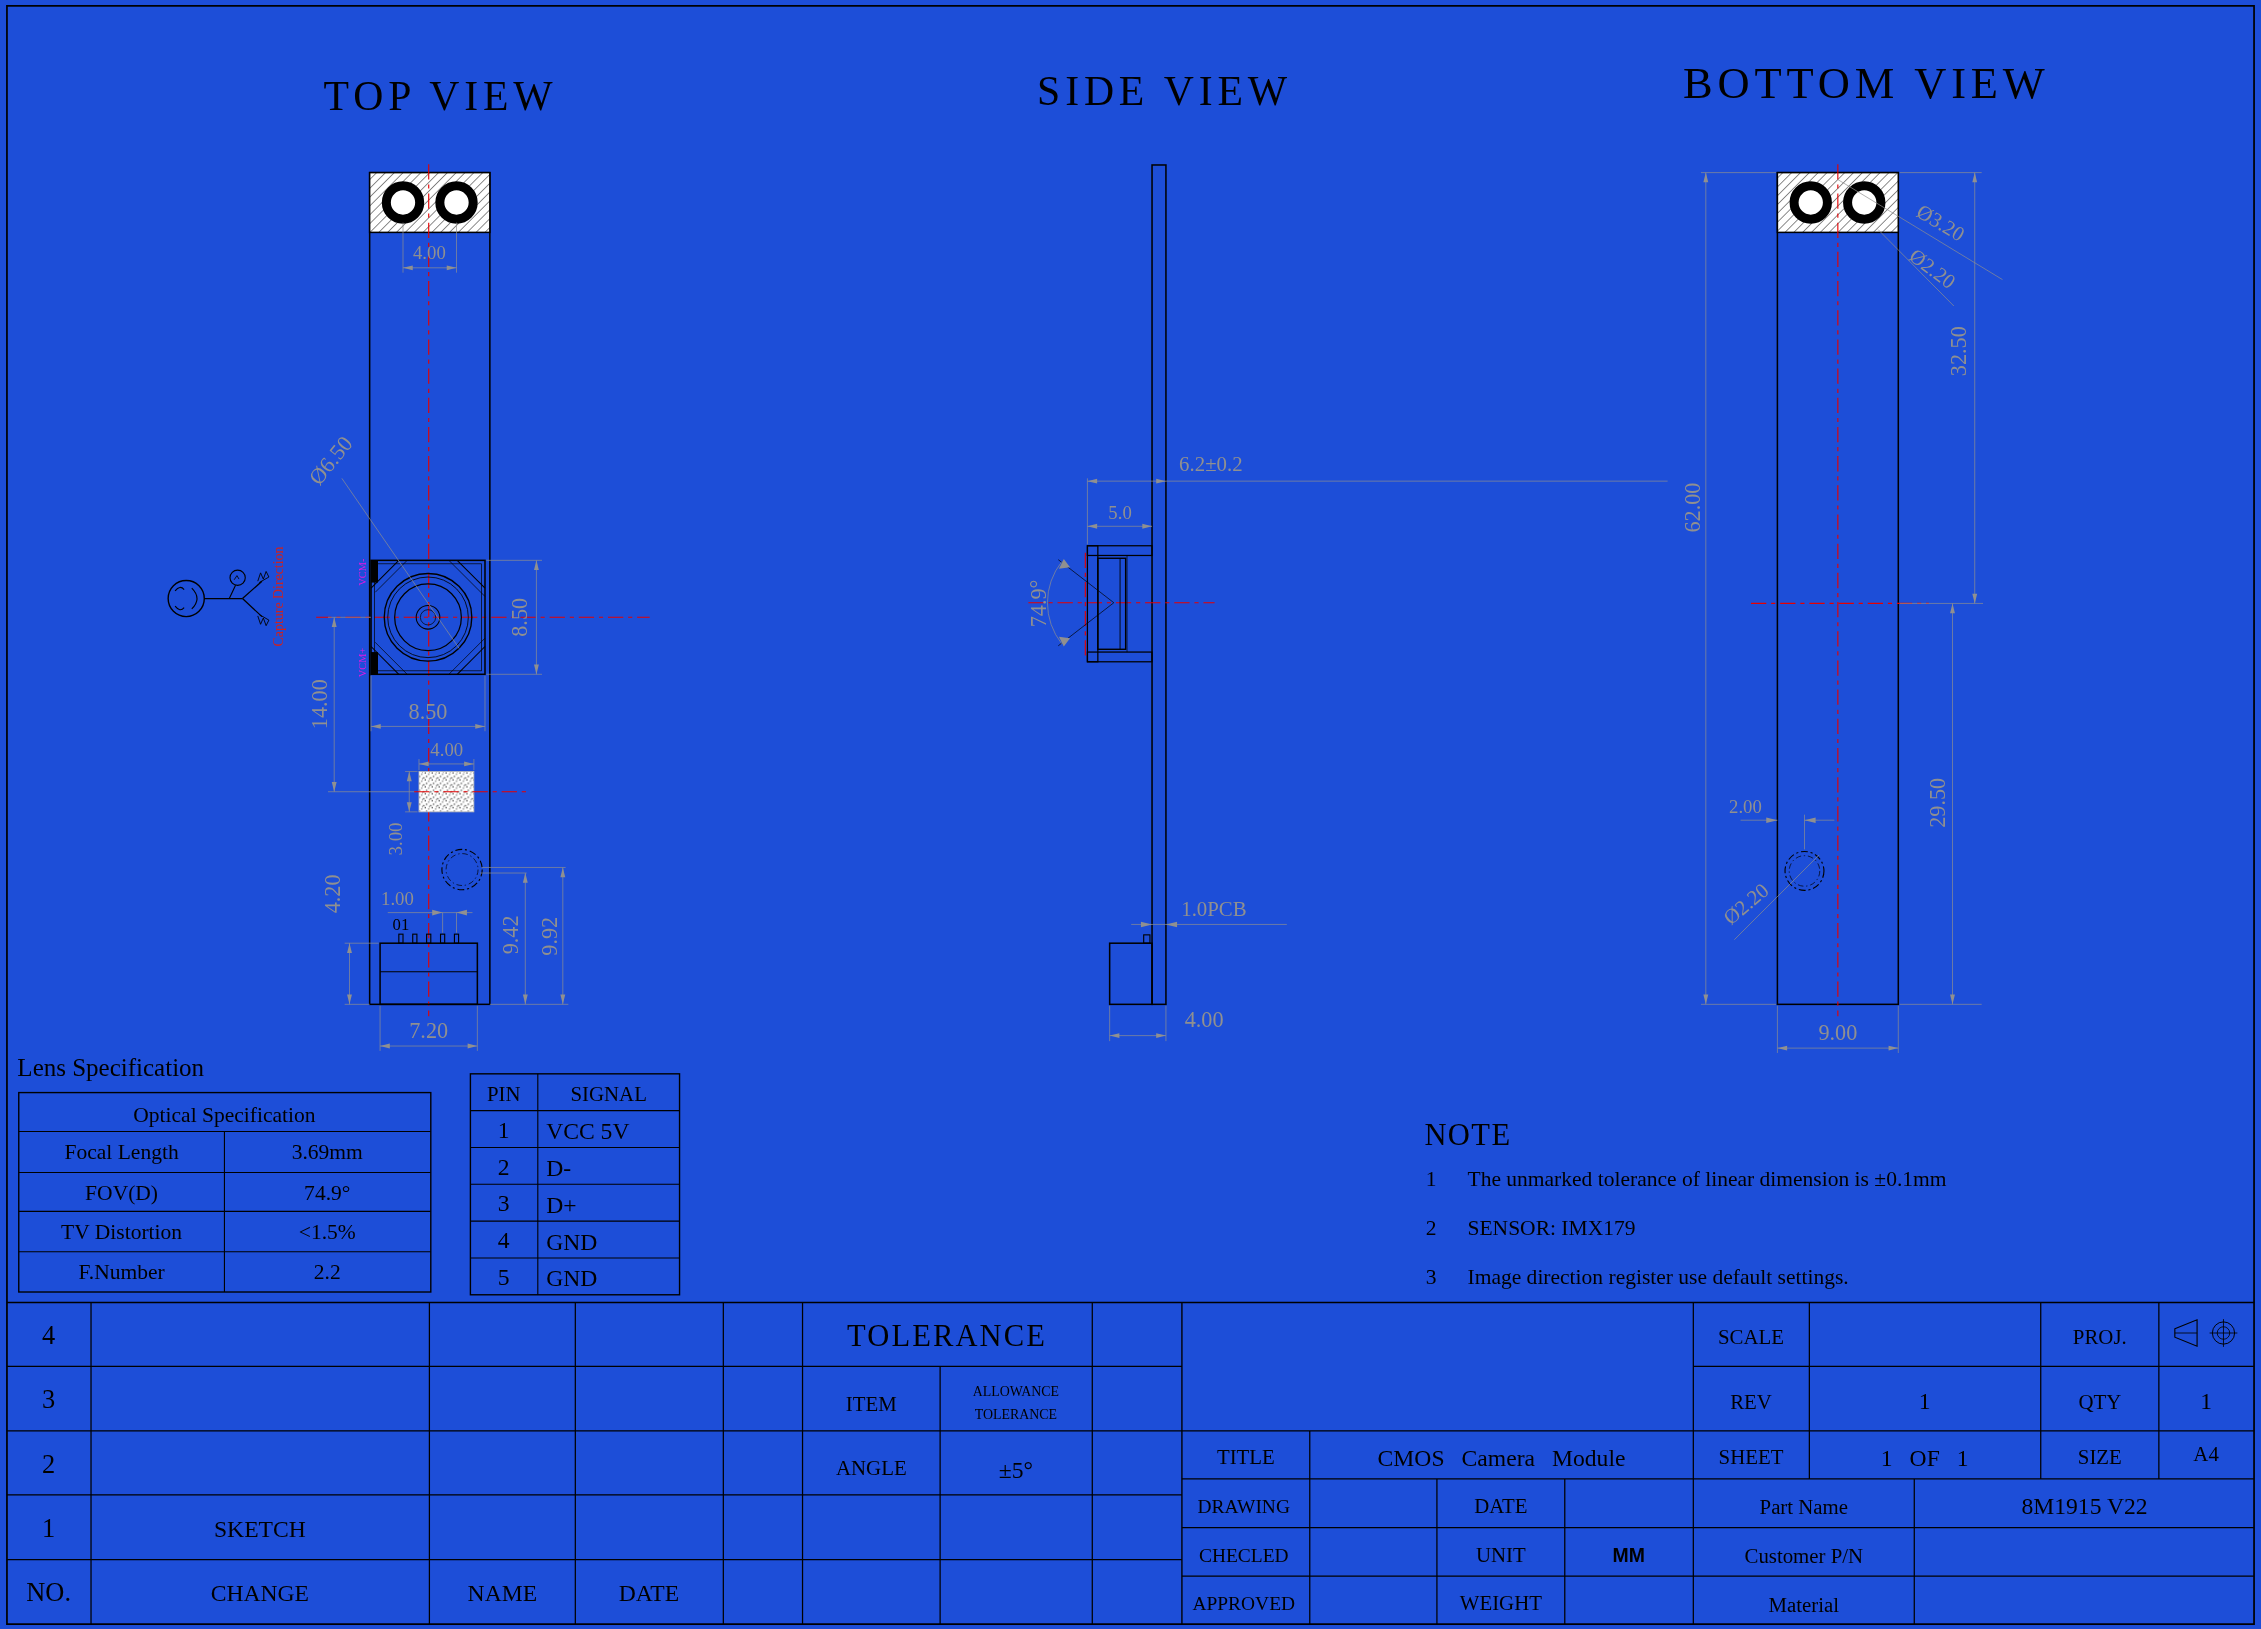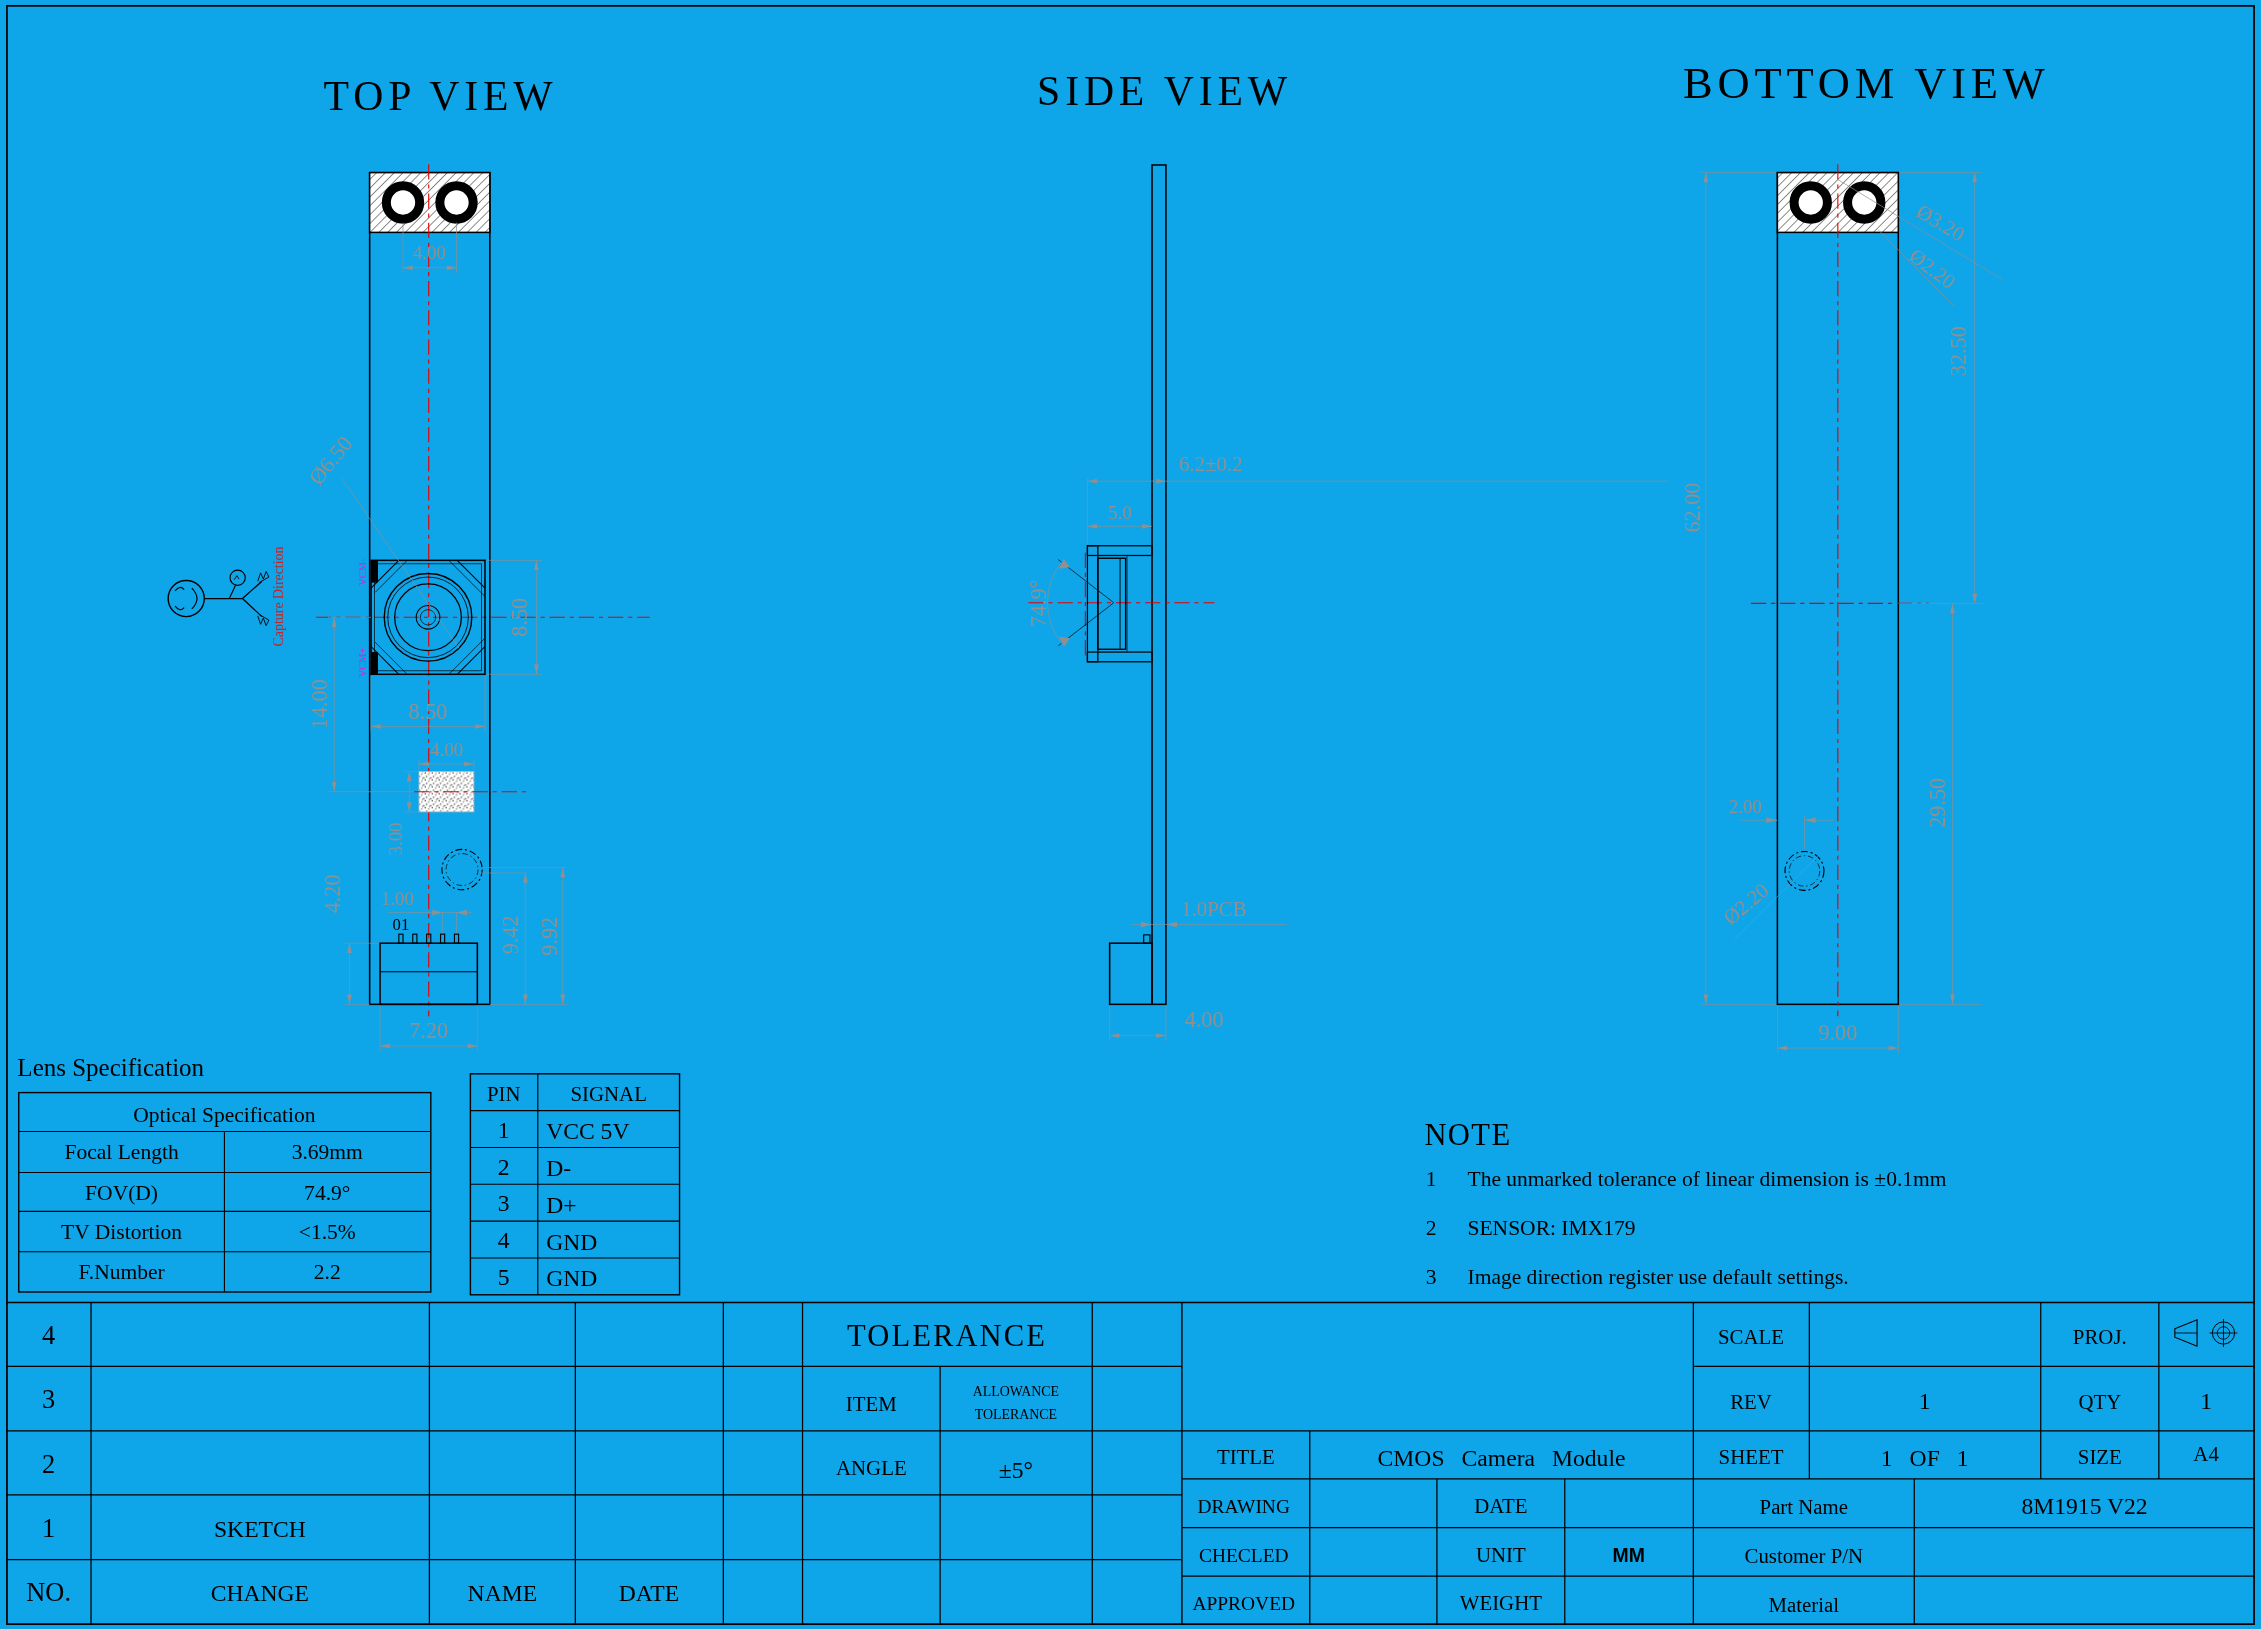--- a/index.html
+++ b/index.html
@@ -1,16 +1,16 @@
 <!DOCTYPE html>
 <html style="font-size:11px"><head>
 <meta charset="utf-8">
 <style>
   html,body{margin:0;padding:0;background:#fff;}
-  #sheet{position:relative;width:2261px;height:1630px;background:#0ea5e9;overflow:hidden;
+  #sheet{position:relative;width:2261px;height:1630px;background:#1d4ed8;overflow:hidden;
          font-family:"Liberation Serif",serif;}
   svg{position:absolute;left:0;top:0;}
   text{font-family:"Liberation Serif",serif;}
   .vtitle{font-size:60px;fill:#000;letter-spacing:7px;}
   .dim{font-size:27px;fill:#909090;}
   .dim30{font-size:30px;fill:#909090;}
   .dim32{font-size:32px;fill:#909090;}
   .blk24{font-size:24px;fill:#000;}
   .tbl{font-size:30px;fill:#000;}
   .tbl31{font-size:31px;fill:#000;}

